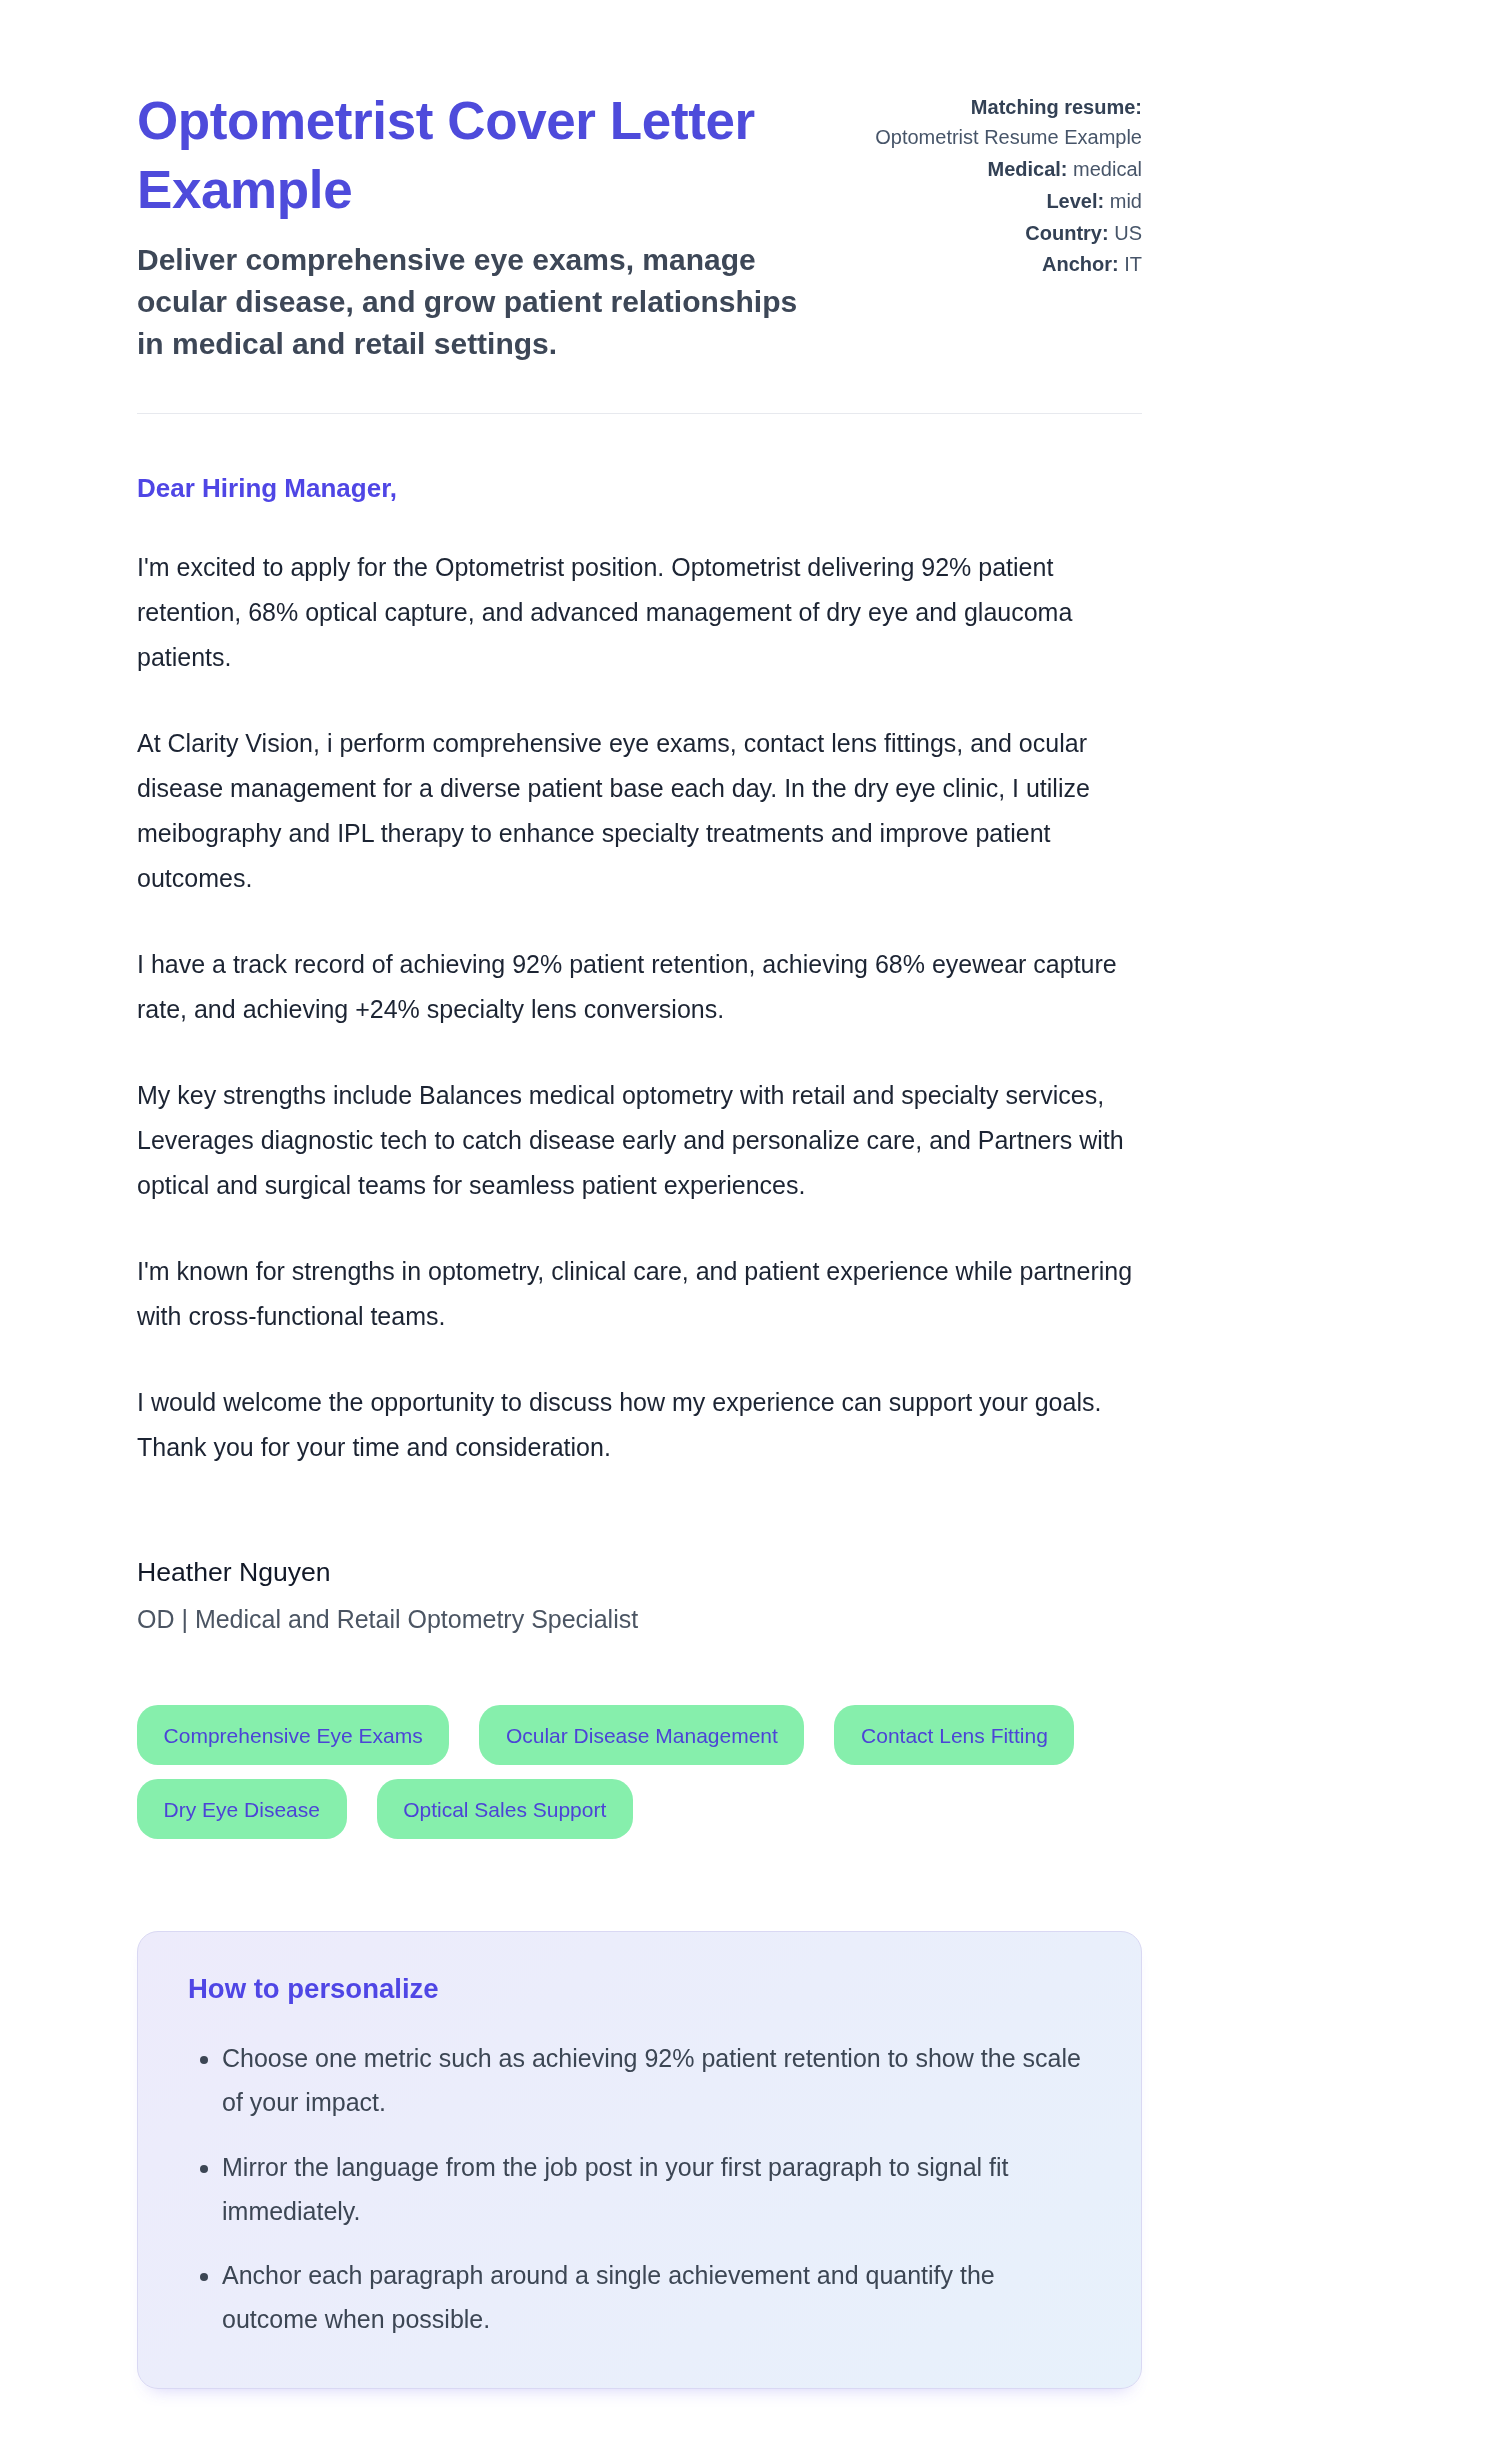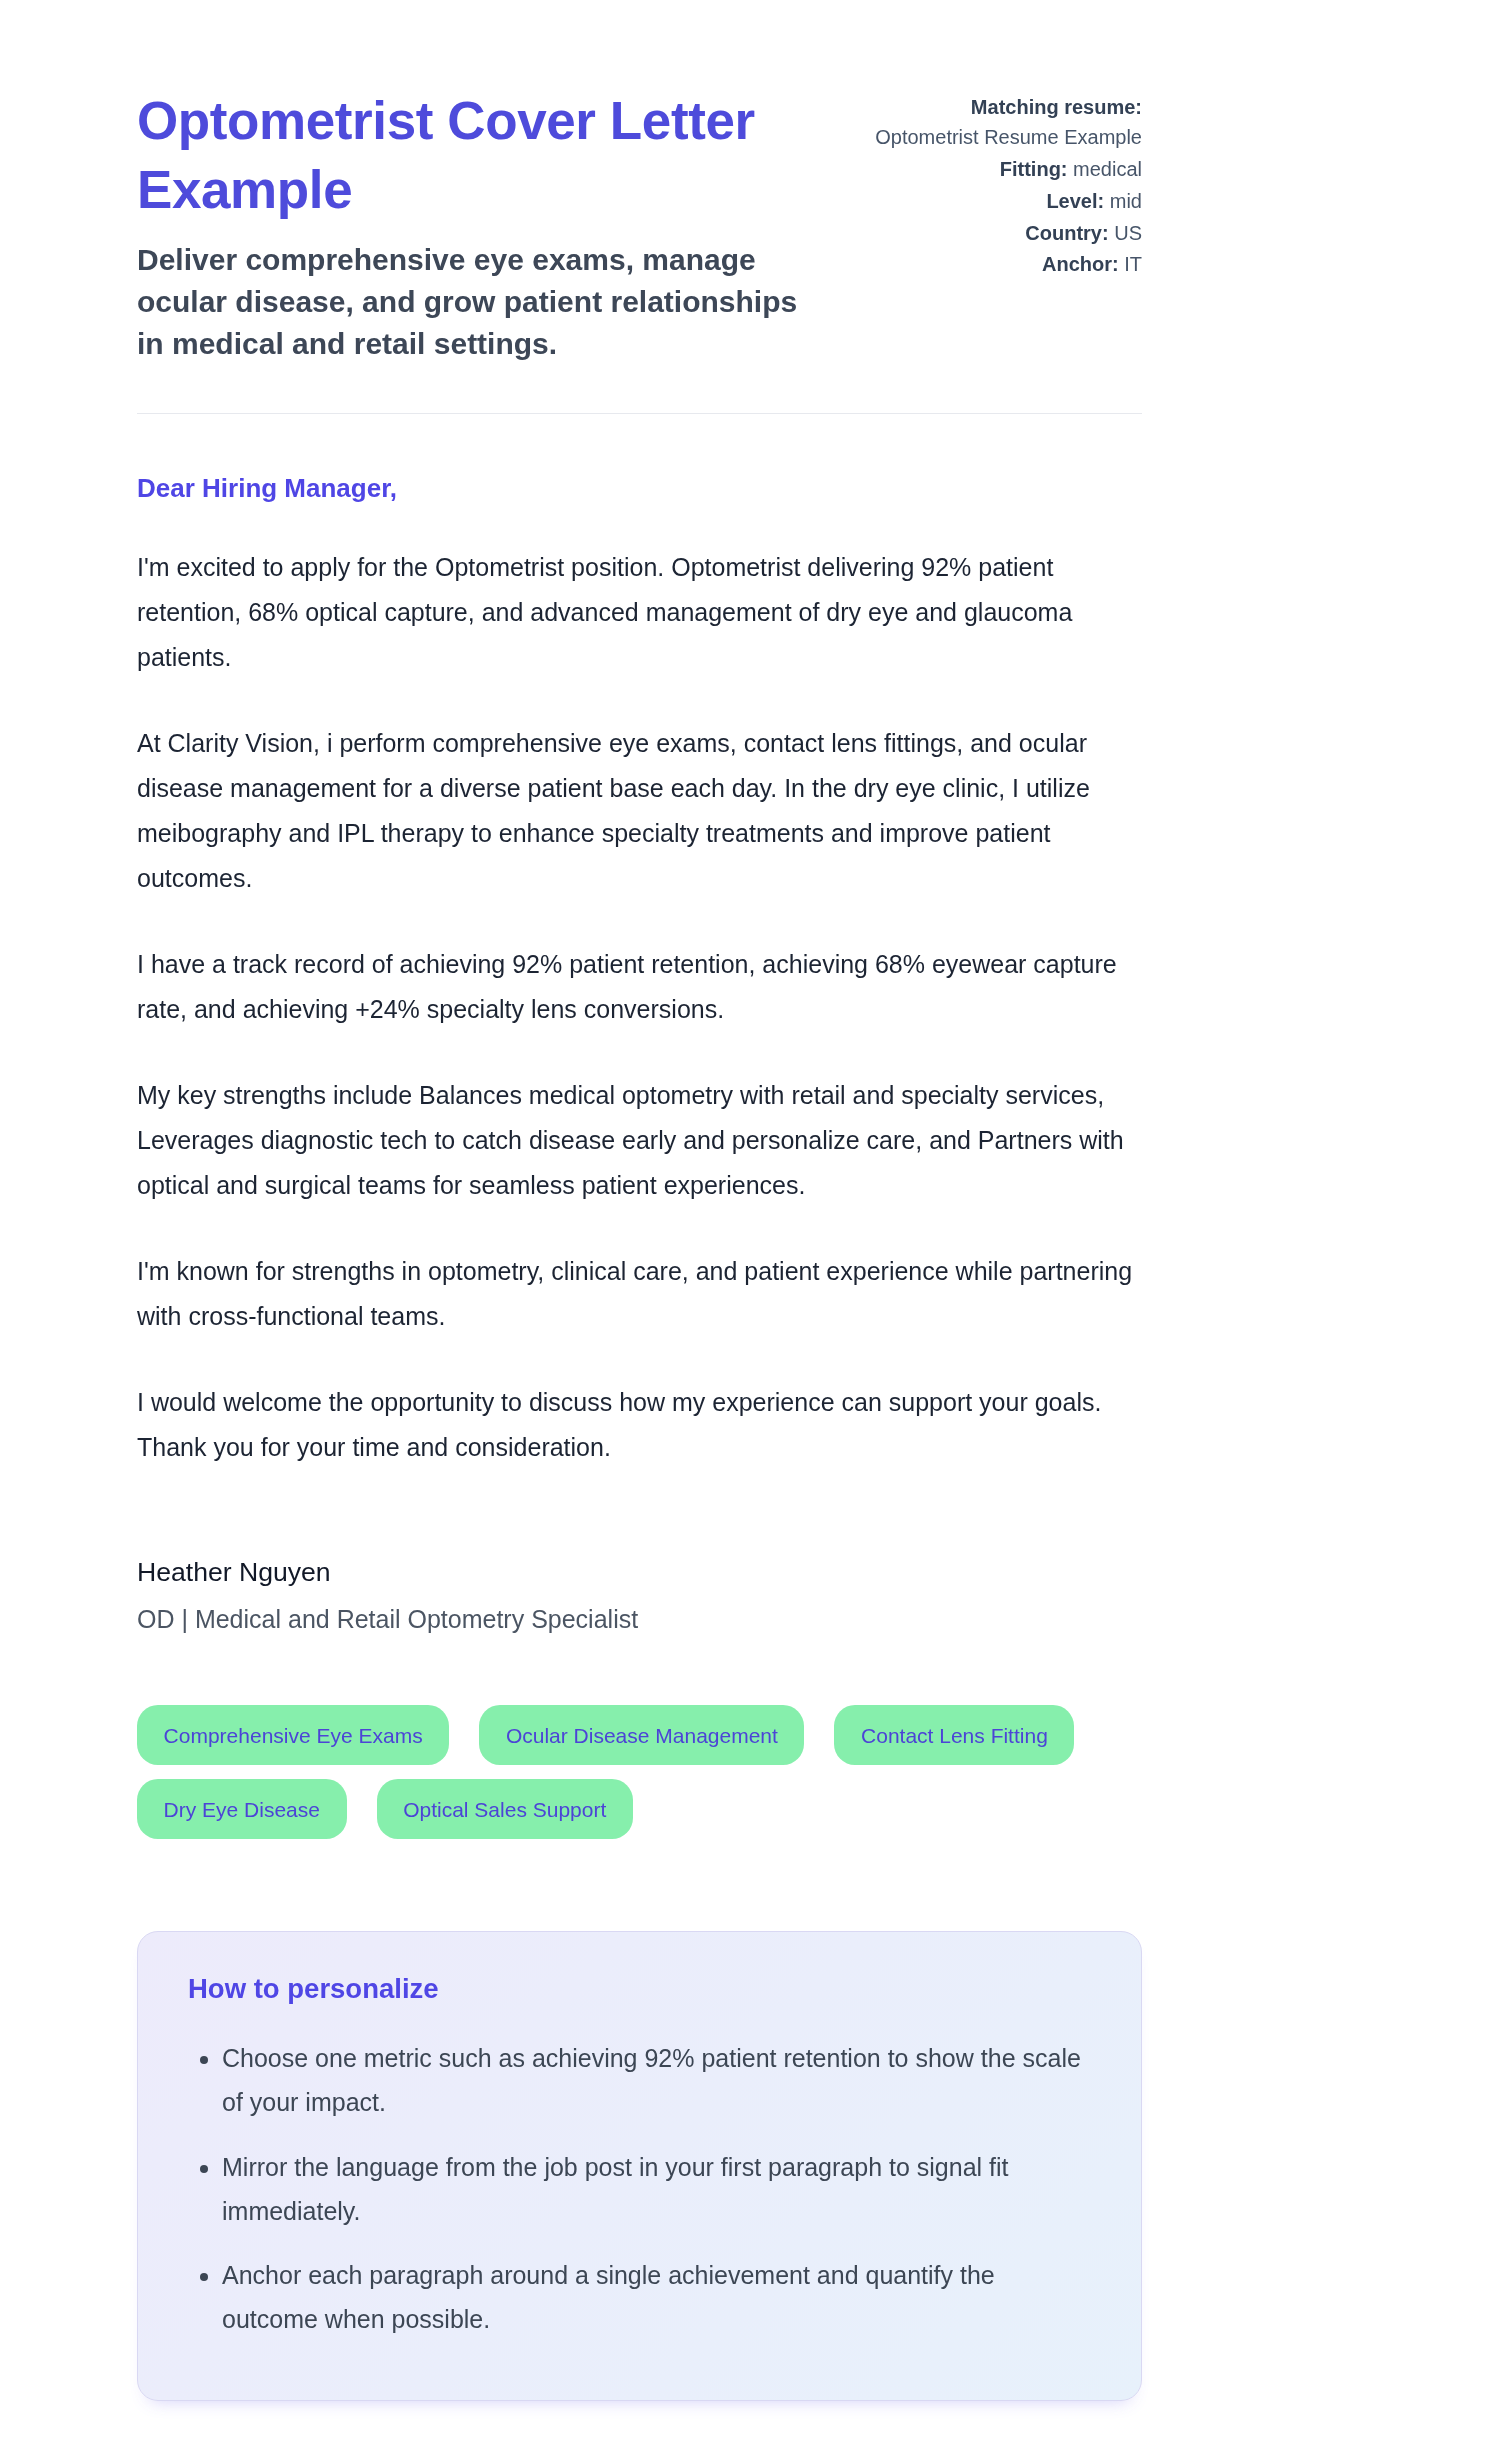--- a/index.html
+++ b/index.html
@@ -70,21 +70,21 @@
     border-radius: 21px;
     white-space: nowrap;
   }
 
   
   .tips {
     margin-top: 92px;
     background: linear-gradient(135deg, #edebfb 0%, #e7f1fb 100%);
     border: 0.9px solid #d9d8f3;
     border-radius: 21px;
-    padding: 41px 50px 58px;
+    padding: 41px 50px 46px;
     box-shadow: 0 10.6px 17.7px -12.4px rgba(79, 70, 229, 0.28);
   }
   .tips-heading { margin: 0; font-size: 27.5px; font-weight: 700; color: #4f46e5; }
   .tips-list { margin: 32px 0 0; padding-left: 34px; }
   .tips-item { font-size: 25px; line-height: 1.75; color: #3c4654; margin-bottom: 21px; max-width: 1135px; }
   .tips-item:last-child { margin-bottom: 0; }
   .tips-item::marker { color: #3c4654; }
 </style>
 </head>
 <body>
@@ -93,21 +93,21 @@
 
   <div class="header">
     <div class="header-left">
       <h1 class="title">Optometrist Cover Letter Example</h1>
       <p class="subtitle">Deliver comprehensive eye exams, manage ocular disease, and grow patient relationships in medical and retail settings.</p>
     </div>
     <div class="meta">
 
         <p class="meta-row"><span class="meta-label">Matching resume:</span> <span class="meta-value">Optometrist Resume Example</span></p>
 
-        <p class="meta-row"><span class="meta-label">Fitting:</span> <span class="meta-value">medical</span></p>
+        <p class="meta-row"><span class="meta-label">Medical:</span> <span class="meta-value">medical</span></p>
 
         <p class="meta-row"><span class="meta-label">Level:</span> <span class="meta-value">mid</span></p>
 
         <p class="meta-row"><span class="meta-label">Country:</span> <span class="meta-value">US</span></p>
 
         <p class="meta-row"><span class="meta-label">Anchor:</span> <span class="meta-value">IT</span></p>
       </div>
   </div>
 
   <hr class="divider">

